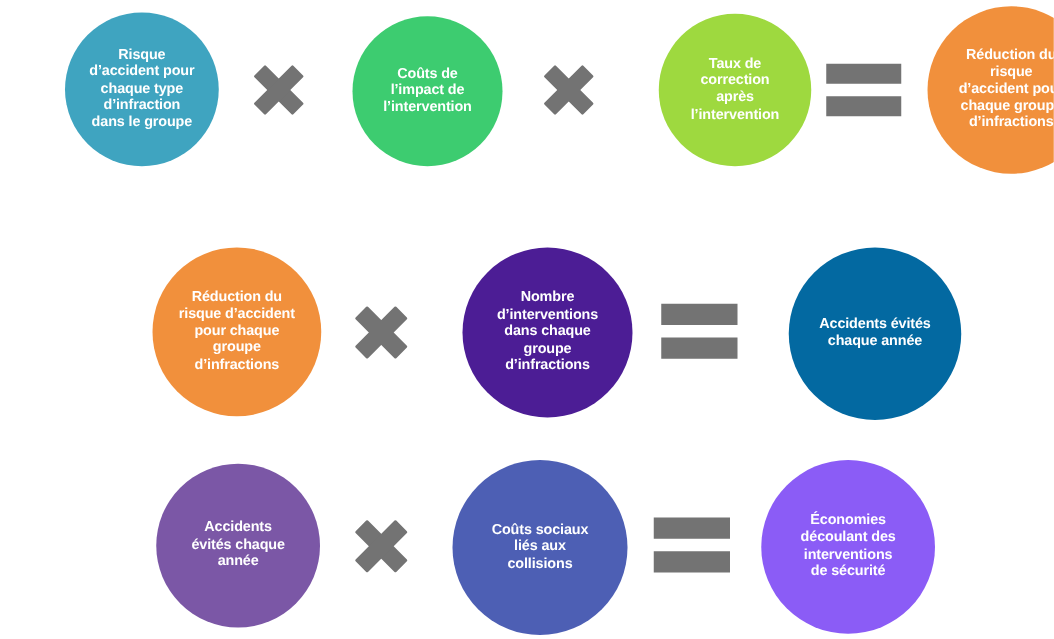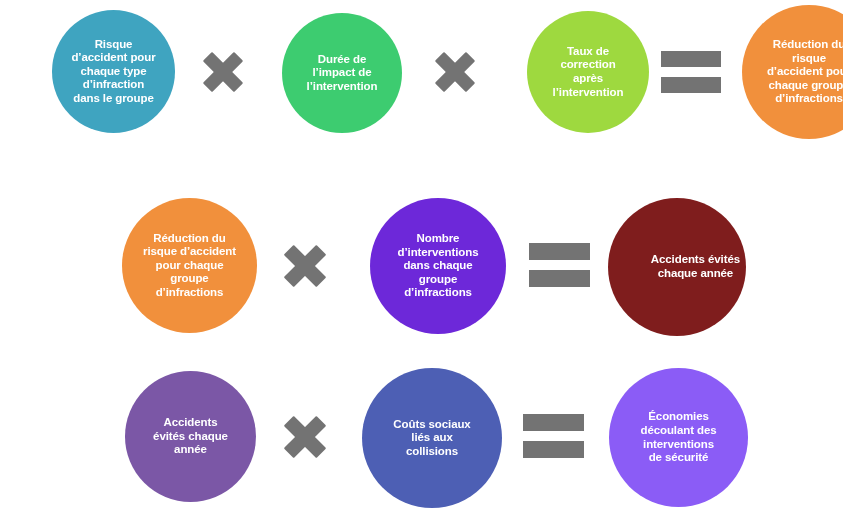--- a/index.html
+++ b/index.html
@@ -63,21 +63,21 @@
 <div id="canvas" style="background: rgb(255, 255, 255); margin-left: 37px;">
     <div style="position: absolute; left: 0px; top: 0px; width: 100%; height: 100%;">
       <div class="node" style="left: 15px; top: 10px; width: 123px; height: 123px; background: rgb(63, 164, 192);">
         <div class="label" style="font-size: 11.5px; color: rgb(255, 255, 255);">Risque
 d’accident pour
 chaque type
 d’infraction
 dans le groupe</div>
       </div>
       <div class="node" style="left: 245px; top: 13px; width: 120px; height: 120px; background: rgb(61, 204, 112);">
-        <div class="label" style="font-size: 11.5px; color: rgb(255, 255, 255);">Durée de
+        <div class="label" style="font-size: 11.5px; color: rgb(255, 255, 255);">Coûts de
 l’impact de
 l’intervention</div>
       </div>
       <div class="node" style="left: 490px; top: 11px; width: 122px; height: 122px; background: rgb(158, 217, 63);">
         <div class="label" style="font-size: 11.5px; color: rgb(255, 255, 255);">Taux de
 correction
 après
 l’intervention</div>
       </div>
       <div class="node" style="left: 705px; top: 5px; width: 134px; height: 134px; background: rgb(241, 144, 60);">
@@ -101,28 +101,28 @@
       </div>
     </div>
     <div style="position: absolute; left: 0px; top: 0px; width: 100%; height: 100%;">
       <div class="node" style="left: 85px; top: 198px; width: 135px; height: 135px; background: rgb(241, 144, 60);">
         <div class="label" style="font-size: 11.5px; color: rgb(255, 255, 255);">Réduction du
 risque d’accident
 pour chaque
 groupe
 d’infractions</div>
       </div>
-      <div class="node" style="left: 333px; top: 198px; width: 136px; height: 136px; background: #6d28d9;">
+      <div class="node" style="left: 333px; top: 198px; width: 136px; height: 136px; background: #4c1d95;">
         <div class="label" style="font-size: 11.5px; color: rgb(255, 255, 255);">Nombre
 d’interventions
 dans chaque
 groupe
 d’infractions</div>
       </div>
-      <div class="node" style="left: 571px; top: 198px; width: 138px; height: 138px; background: #7f1d1d; justify-content: flex-end;">
+      <div class="node" style="left: 594px; top: 198px; width: 138px; height: 138px; background: #0369a1;">
         <div class="label" style="font-size: 11.5px; color: rgb(255, 255, 255);">Accidents évités
 chaque année</div>
       </div>
       <div class="op-times" style="left: 245px; top: 243px; width: 45px; height: 45px;">
         <span class="bar" style="width: 46px; height: 14px; background: rgb(115, 115, 115); transform: translate(-50%, -50%) rotate(45deg);"></span>
         <span class="bar" style="width: 46px; height: 14px; background: rgb(115, 115, 115); transform: translate(-50%, -50%) rotate(-45deg);"></span>
       </div>
       <div class="op-equals" style="left: 492px; top: 243px; width: 61px; height: 44px;">
         <div class="bar" style="height: 17px; background: rgb(115, 115, 115);"></div>
         <div class="bar" style="height: 17px; background: rgb(115, 115, 115);"></div>

